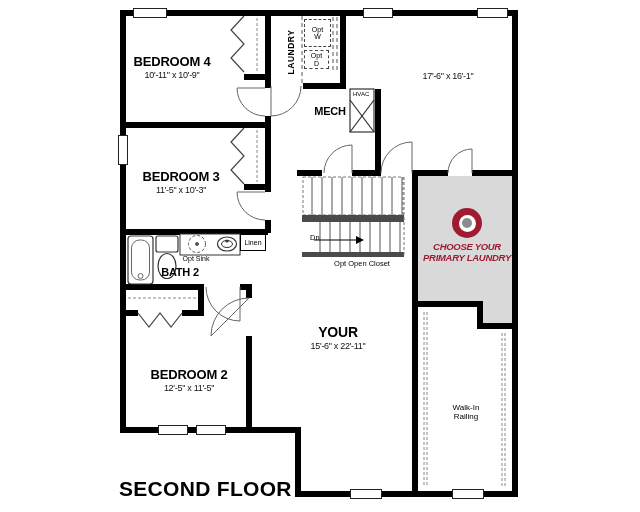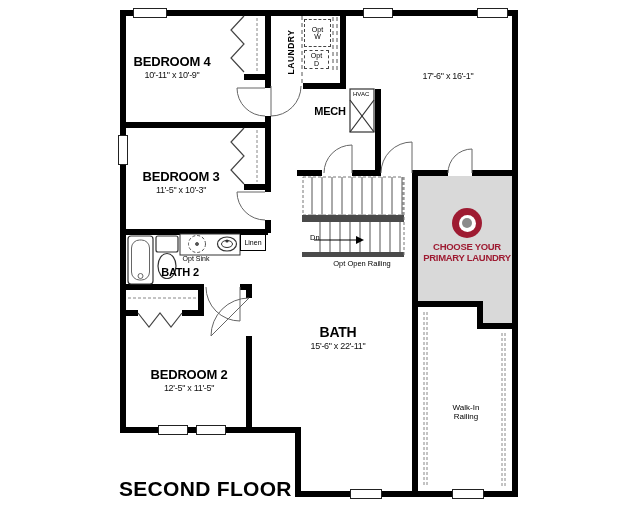--- a/index.html
+++ b/index.html
@@ -21,21 +21,21 @@
           display:flex;align-items:center;justify-content:center;}
   .optbox span{display:block;width:13px;text-align:center;font-size:7px;line-height:7.5px;white-space:normal;}
   .hotspot{position:absolute;z-index:5;}
   .bullseye{position:absolute;width:30px;height:30px;border-radius:50%;background:#9E1B32;
             display:flex;align-items:center;justify-content:center;}
   .b-mid{width:17px;height:17px;border-radius:50%;background:#fff;
          display:flex;align-items:center;justify-content:center;}
   .b-dot{width:10px;height:10px;border-radius:50%;background:#8B8B8B;}
   .choose{position:absolute;text-align:center;transform:translateX(-50%);width:110px;
           font-weight:bold;font-size:9.5px;line-height:10.5px;letter-spacing:-0.3px;color:#9E1B32;}
-  .choose span{display:block;}
+  .choose span{display:block;font-style:italic;}
   .title{position:absolute;font-weight:bold;font-size:21px;letter-spacing:0.3px;z-index:5;white-space:nowrap;}
   .linen{position:absolute;border:1.5px solid #000;box-sizing:border-box;z-index:5;
          display:flex;align-items:center;justify-content:center;font-size:7px;}
 </style>
 </head>
 <body>
 
 <div class="plan">
 
   <div class="gray" style="left:418px;top:176px;width:94px;height:125px;"></div>
@@ -216,21 +216,21 @@
     <div class="rdims">11'-5" x 10'-3"</div>
   </div>
   <div class="lblwrap" style="left:189px;top:368px;">
     <div class="rname">BEDROOM 2</div>
     <div class="rdims">12'-5" x 11'-5"</div>
   </div>
   <div class="lblwrap" style="left:448px;top:70px;width:78px;white-space:normal;">
     <div class="rdims">17'-6" x 16'-1"</div>
   </div>
   <div class="lblwrap" style="left:338px;top:326px;">
-    <div class="rname" style="font-size:14px;">BATH</div>
+    <div class="rname" style="font-size:14px;">YOUR</div>
     <div class="rdims">15'-6" x 22'-11"</div>
   </div>
   <div class="lblwrap" style="left:180px;top:266px;">
     <div class="rname" style="font-size:11px;">BATH 2</div>
   </div>
   <div class="lblwrap" style="left:330px;top:105px;">
     <div class="rname" style="font-size:11px;">MECH</div>
   </div>
   <div class="vert" style="left:291px;top:52px;">LAUNDRY</div>
   <div class="lblwrap" style="left:466px;top:403px;width:48px;white-space:normal;">
@@ -242,21 +242,21 @@
   </div>
   <div class="optbox" style="left:304px;top:50px;width:25px;height:19px;">
     <span>Opt D</span>
   </div>
   <div class="linen" style="left:240px;top:233px;width:26px;height:18px;">
     <span>Linen</span>
   </div>
   <div class="sm smc" style="left:196px;top:255px;">Opt Sink</div>
   <div class="sm" style="left:353px;top:91px;font-size:6px;">HVAC</div>
   <div class="sm" style="left:297px;top:234px;font-size:7.5px;padding-left:13px;">Dn</div>
-  <div class="sm smc" style="left:362px;top:260px;font-size:7.5px;">Opt Open Railing</div>
+  <div class="sm smc" style="left:362px;top:260px;font-size:7.5px;">Opt Open Closet</div>
 
   <div class="hotspot" style="left:418px;top:176px;width:94px;height:125px;">
     <div class="bullseye" style="left:34px;top:32px;">
       <div class="b-mid">
         <div class="b-dot"></div>
       </div>
     </div>
     <div class="choose" style="left:49px;top:66px;">
       <span>CHOOSE YOUR</span>
       <span>PRIMARY LAUNDRY</span>

